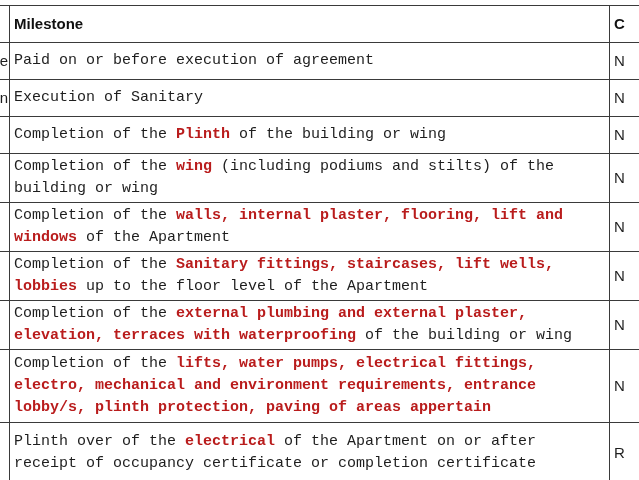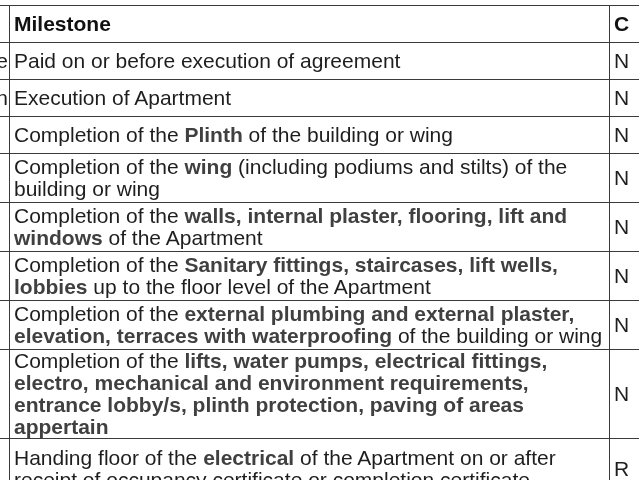--- a/index.html
+++ b/index.html
@@ -21,45 +21,46 @@
     top: 5px;
   }
   table {
     border-collapse: collapse;
     table-layout: fixed;
     width: 720px;
   }
   td, th {
     border: 1.5px solid #3a3a3a;
     padding: 0 3px 0 4px;
-    font-size: 21px;
+    font-size: 15px;
     line-height: 22px;
     vertical-align: middle;
     text-align: left;
     font-weight: normal;
     overflow: hidden;
     white-space: nowrap;
   }
   td.milestone {
     white-space: normal;
+    font-family: Liberation Mono, monospace;
   }
   th {
     font-weight: bold;
     color: #111;
   }
   col.c0 { width: 10px; }
   col.c1 { width: 600px; }
   col.c2 { width: 110px; }
   td.left {
     text-align: right;
     padding-right: 1px;
     padding-left: 0;
     direction: rtl;
   }
-  b { font-weight: bold; color: #404040; }
+  b { font-weight: bold; color: #b91c1c; }
   tr.h36 > * { height: 36px; }
   tr.h48 > * { height: 48px; }
   tr.h72 > * { height: 72px; margin-top: 24px; }
   tr.h60 > * { height: 60px; }
 </style>
 </head>
 <body>
 
 <div class="table-wrap">
   <table>
@@ -76,21 +77,21 @@
       </tr>
     </thead>
     <tbody id="tbody">
       <tr class="h36">
         <td class="left">e</td>
         <td class="milestone"><span>Paid on or before execution of agreement</span></td>
         <td>N</td>
       </tr>
       <tr class="h36">
         <td class="left">on</td>
-        <td class="milestone"><span>Execution of Apartment</span></td>
+        <td class="milestone"><span>Execution of Sanitary</span></td>
         <td>N</td>
       </tr>
       <tr class="h36">
         <td class="left"></td>
         <td class="milestone"><span>Completion of the </span><b>Plinth</b><span> of the building or wing</span></td>
         <td>N</td>
       </tr>
       <tr class="h48">
         <td class="left"></td>
         <td class="milestone"><span>Completion of the </span><b>wing</b><span> (including podiums and stilts) of the building or wing</span></td>
@@ -111,18 +112,18 @@
         <td class="milestone"><span>Completion of the </span><b>external plumbing and external plaster, elevation, terraces with waterproofing</b><span> of the building or wing</span></td>
         <td>N</td>
       </tr>
       <tr class="h72">
         <td class="left"></td>
         <td class="milestone"><span>Completion of the </span><b>lifts, water pumps, electrical fittings, electro, mechanical and environment requirements, entrance lobby/s, plinth protection, paving of areas appertain</b></td>
         <td>N</td>
       </tr>
       <tr class="h60">
         <td class="left"></td>
-        <td class="milestone"><span>Handing floor of the </span><b>electrical</b><span> of the Apartment on or after receipt of occupancy certificate or completion certificate</span></td>
+        <td class="milestone"><span>Plinth over of the </span><b>electrical</b><span> of the Apartment on or after receipt of occupancy certificate or completion certificate</span></td>
         <td>R</td>
       </tr>
     </tbody>
   </table>
 </div>
 
 </body></html>

